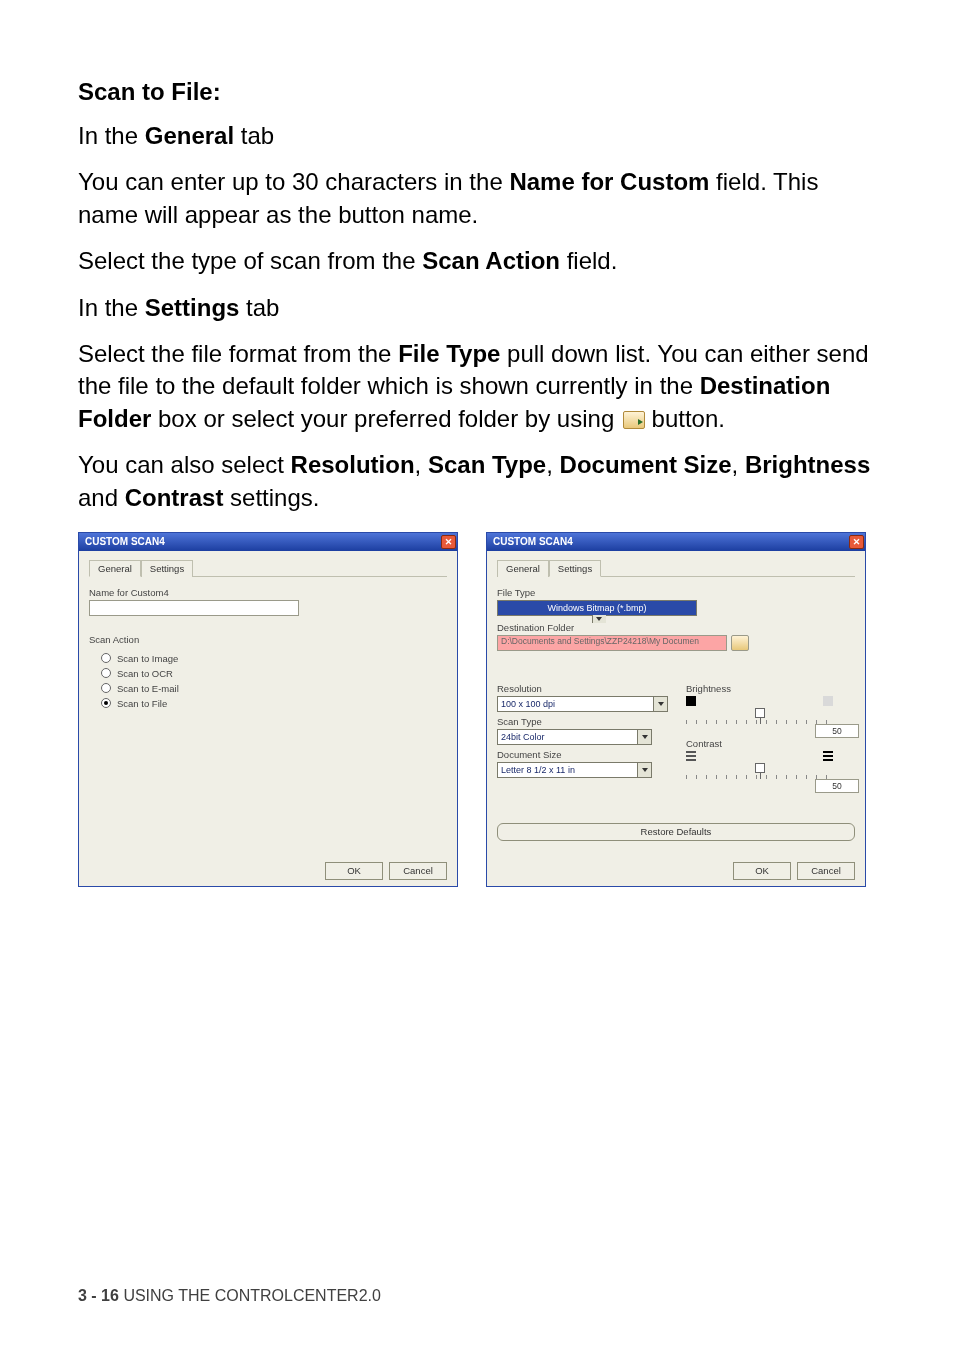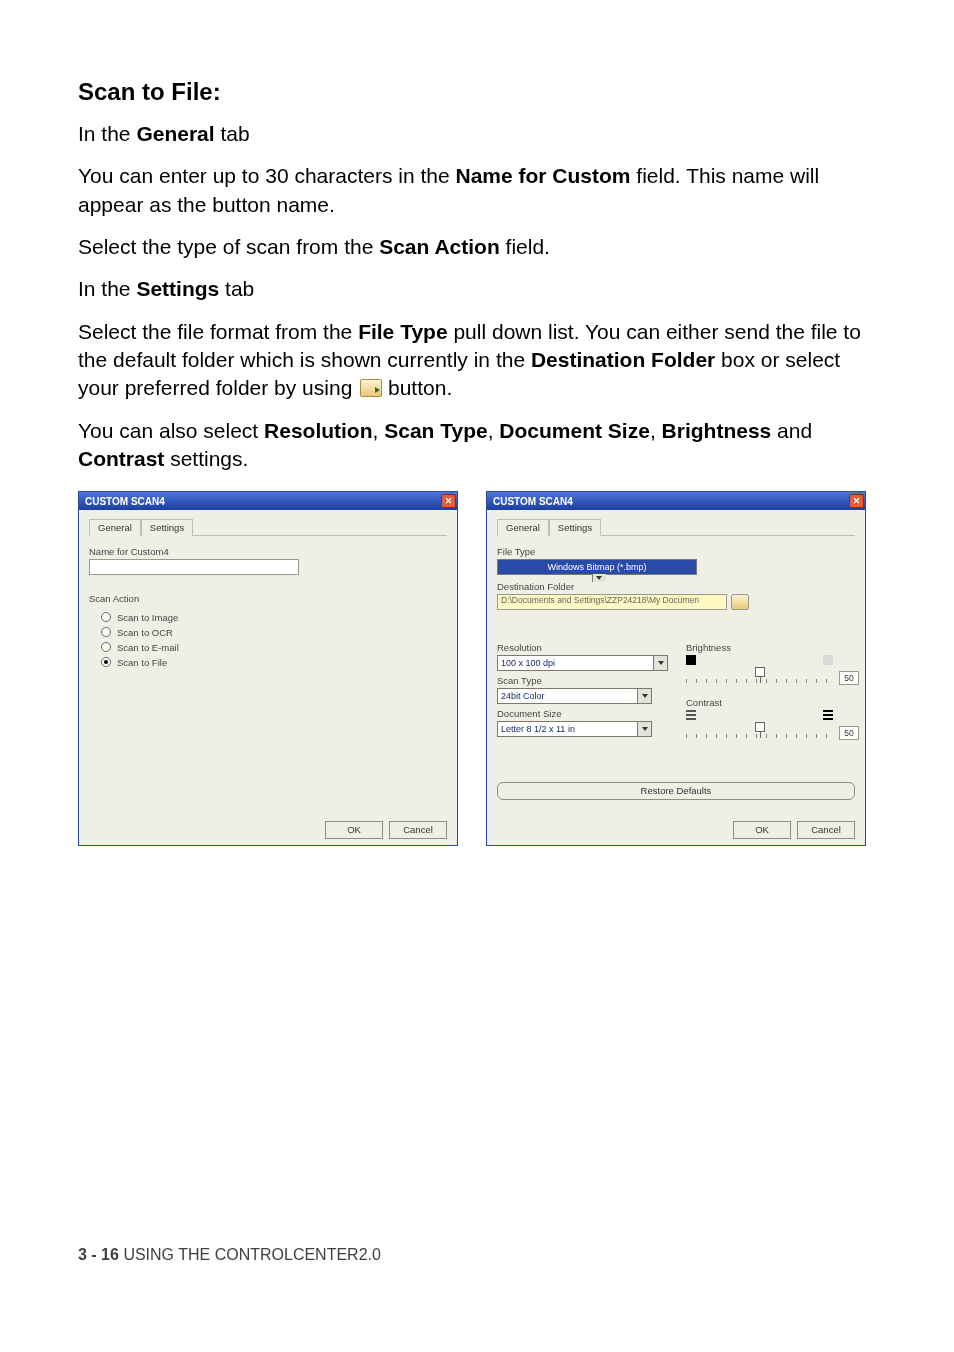--- a/index.html
+++ b/index.html
@@ -13,21 +13,21 @@
   .page {
     padding: 78px 78px 40px 78px;
   }
   h2.scan-title {
     font-size: 24px;
     font-weight: bold;
     margin: 0 0 14px 0;
     color: #000;
   }
   p.body-text {
-    font-size: 21px;
+    font-size: 24px;
     margin: 0 0 14px 0;
     line-height: 1.35;
     color: #000;
   }
   .bold { font-weight: bold; }
   .inline-folder-icon {
     display: inline-block;
     width: 22px;
     height: 18px;
     vertical-align: -2px;
@@ -160,21 +160,21 @@
     display:flex;align-items:center;justify-content:space-between;
     color:#1a2a6a;
   }
   .select.hl { background:#2a4aa8; color:#fff; }
   .select .arrow {
     width:14px;height:14px;border-left:1px solid #7a7a6a;background:#e4e4d6;display:flex;align-items:center;justify-content:center;margin-right:-3px;
   }
   .select .arrow svg{display:block;}
   .dest-row { display:flex; align-items:center; gap:4px; }
   .dest-input{
-    width:230px;height:16px;border:1px solid #9a9a8a;background:#fef9c3;font-size:8.5px;padding:0 3px;color:#666;
+    width:230px;height:16px;border:1px solid #9a9a8a;background:#fca5a5;font-size:8.5px;padding:0 3px;color:#666;
   }
   .folder-btn{
     width:18px;height:16px;border:1px solid #9a9a8a;background:linear-gradient(#fff3d6,#e8c87a);
     border-radius:2px;
   }
   .two-col {
     display:flex;
     gap:18px;
     margin-top:32px;
   }
@@ -192,21 +192,21 @@
     position:absolute;bottom:0;left:50%;width:1px;height:8px;background:#666;transform:translateX(-11px);
   }
   .slider-track .thumb{
     position:absolute;top:0;width:10px;height:10px;background:#fff;border:1px solid #666;transform:translateX(-50%);
   }
   .slider-icons{
     display:flex;justify-content:space-between;margin-bottom:0px;align-items:center;padding-right:22px;
   }
   .b-icon{width:10px;height:10px;}
   .slider-val{
-    position:absolute;right:-4px;top:4px;width:20px;height:14px;border:1px solid #9a9a8a;background:#fff;font-size:8.5px;text-align:center;line-height:12px;
+    position:absolute;right:-4px;top:16px;width:44px;height:14px;border:1px solid #9a9a8a;background:#fff;font-size:8.5px;text-align:center;line-height:12px;
   }
   .restore-row{margin-top:30px;}
 
   .page-footer {
     margin-top: 400px;
     font-size: 16px;
     color:#404040;
   }
   .page-footer .pn { font-weight: bold; }
 </style>

